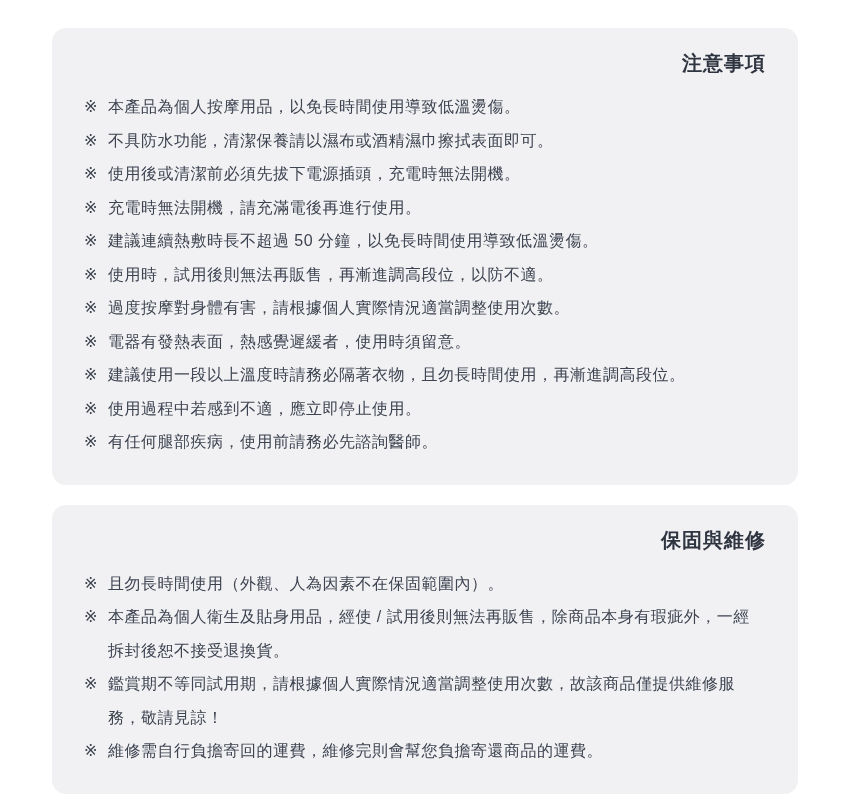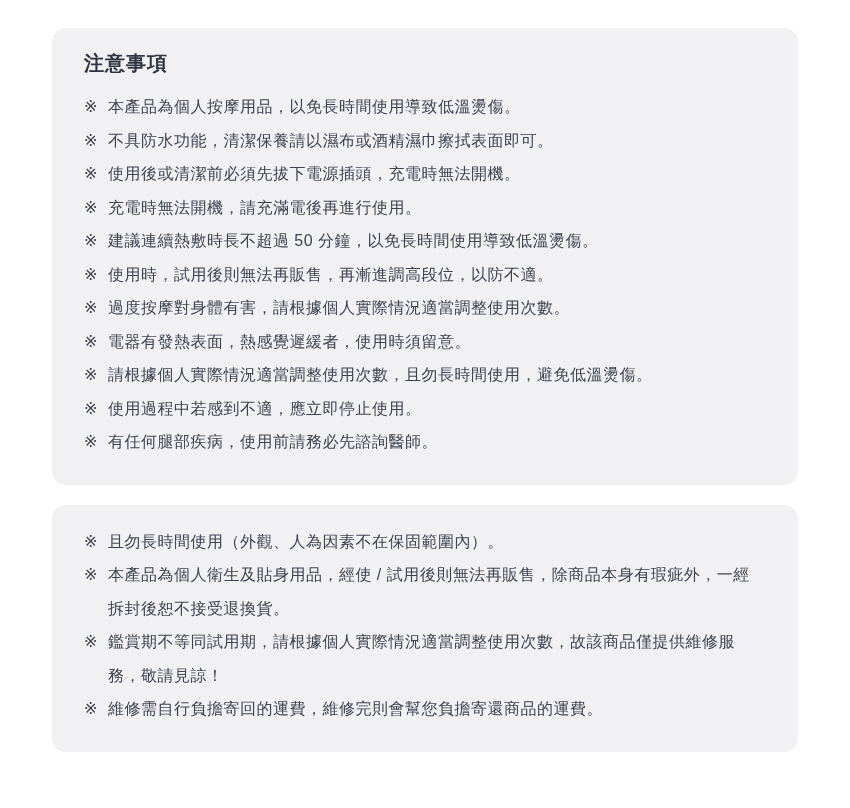--- a/index.html
+++ b/index.html
@@ -23,20 +23,21 @@
   .card + .card {
     margin-top: 20px;
   }
   .card-title {
     margin: 0 0 12px 0;
     font-size: 20px;
     line-height: 30px;
     font-weight: 700;
     color: #2e3440;
     letter-spacing: 1px;
+    text-align: right;
   }
   .item {
     display: flex;
     align-items: flex-start;
     font-size: 16px;
     line-height: 33.5px;
     color: #3d4350;
     letter-spacing: 0.5px;
   }
   .marker {
@@ -82,34 +83,35 @@
       <div class="item">
         <span class="marker">※</span>
         <span class="item-text">過度按摩對身體有害，請根據個人實際情況適當調整使用次數。</span>
       </div>
       <div class="item">
         <span class="marker">※</span>
         <span class="item-text">電器有發熱表面，熱感覺遲緩者，使用時須留意。</span>
       </div>
       <div class="item">
         <span class="marker">※</span>
-        <span class="item-text">請根據個人實際情況適當調整使用次數，且勿長時間使用，避免低溫燙傷。</span>
+        <span class="item-text">建議使用一段以上溫度時請務必隔著衣物，且勿長時間使用，再漸進調高段位。</span>
       </div>
       <div class="item">
         <span class="marker">※</span>
         <span class="item-text">使用過程中若感到不適，應立即停止使用。</span>
       </div>
       <div class="item">
         <span class="marker">※</span>
         <span class="item-text">有任何腿部疾病，使用前請務必先諮詢醫師。</span>
       </div>
     </div>
   </section>
 
   <section class="card">
+    <h2 class="card-title">保固與維修</h2>
     <div class="items">
       <div class="item">
         <span class="marker">※</span>
         <span class="item-text">且勿長時間使用（外觀、人為因素不在保固範圍內）。</span>
       </div>
       <div class="item">
         <span class="marker">※</span>
         <span class="item-text">本產品為個人衛生及貼身用品，經使 / 試用後則無法再販售，除商品本身有瑕疵外，一經拆封後恕不接受退換貨。</span>
       </div>
       <div class="item">

